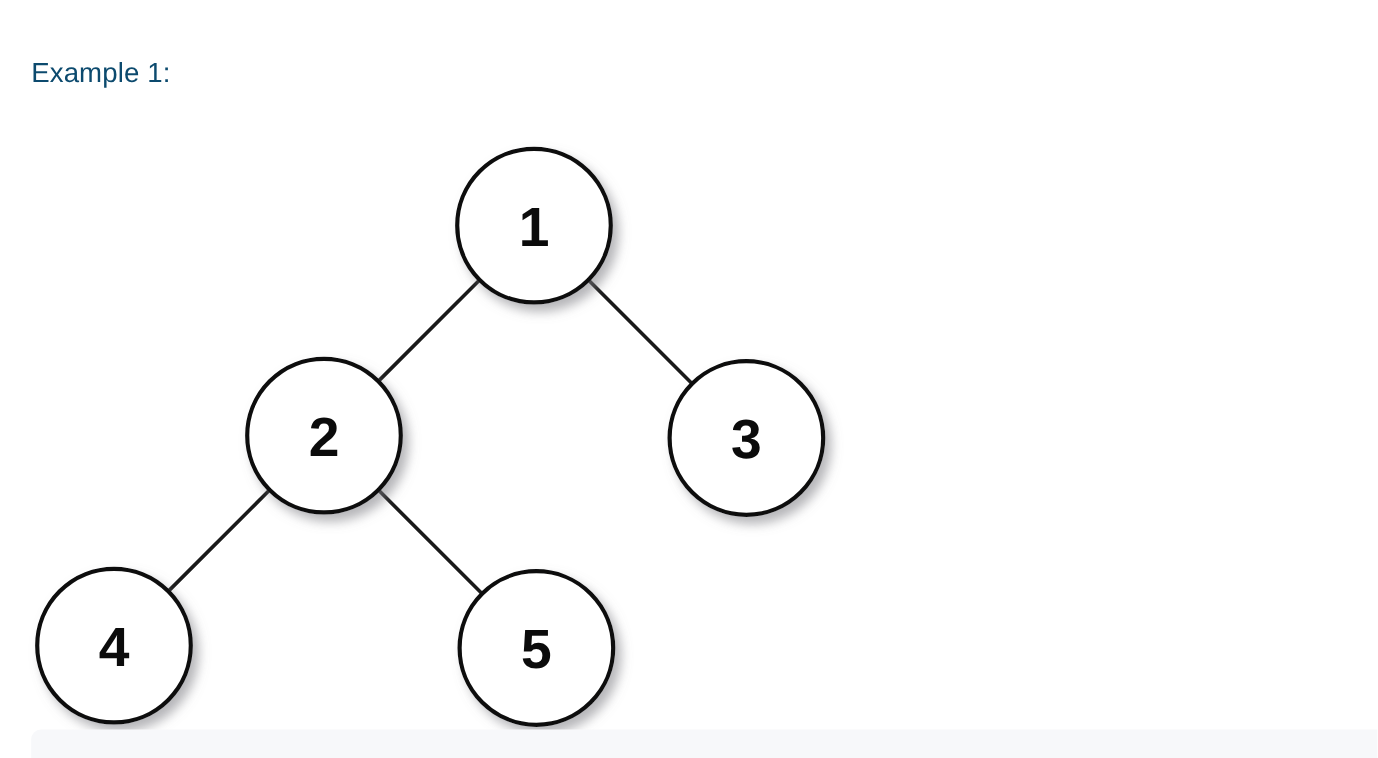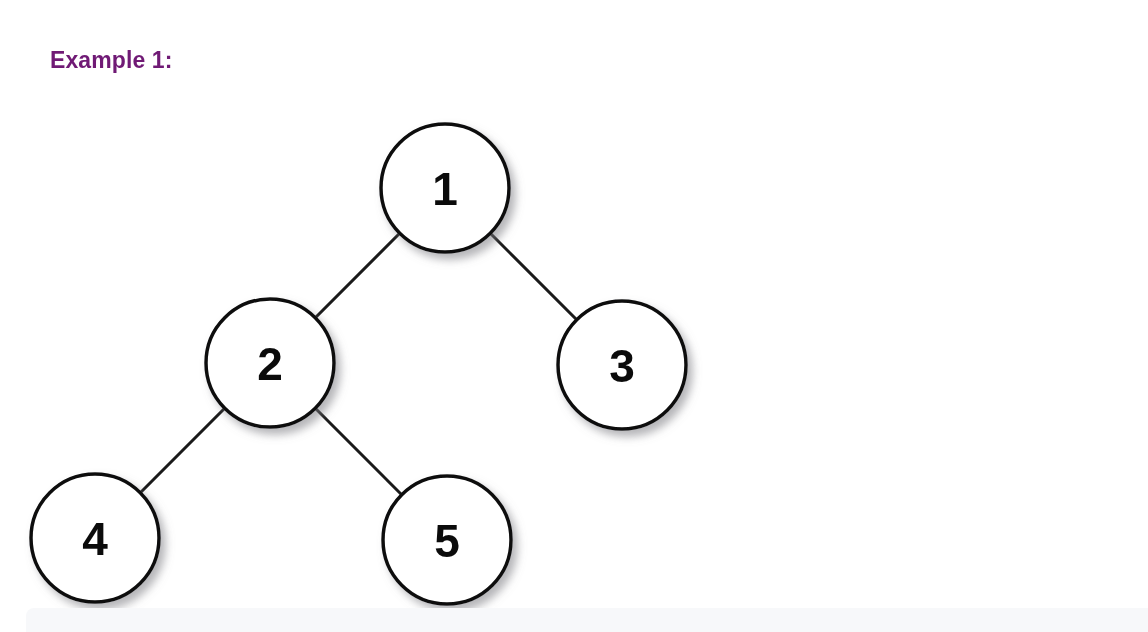--- a/index.html
+++ b/index.html
@@ -19,26 +19,25 @@
     position: absolute;
     inset: 0;
     background: #ffffff;
   }
   .example-heading {
     position: absolute;
     left: 26px;
     top: 47px;
     font-family: "Liberation Sans", sans-serif;
     font-size: 23px;
-    font-weight: bold;
-    color: #701a75;
+    font-weight: normal;
+    color: #0c4a6e;
     letter-spacing: 0.1px;
     line-height: 1.2;
     white-space: nowrap;
-    margin-left: 24px;
   }
   .tree-figure {
     position: absolute;
     left: 0;
     top: 0;
     width: 1148px;
     height: 632px;
   }
   .tree-svg {
     position: absolute;

